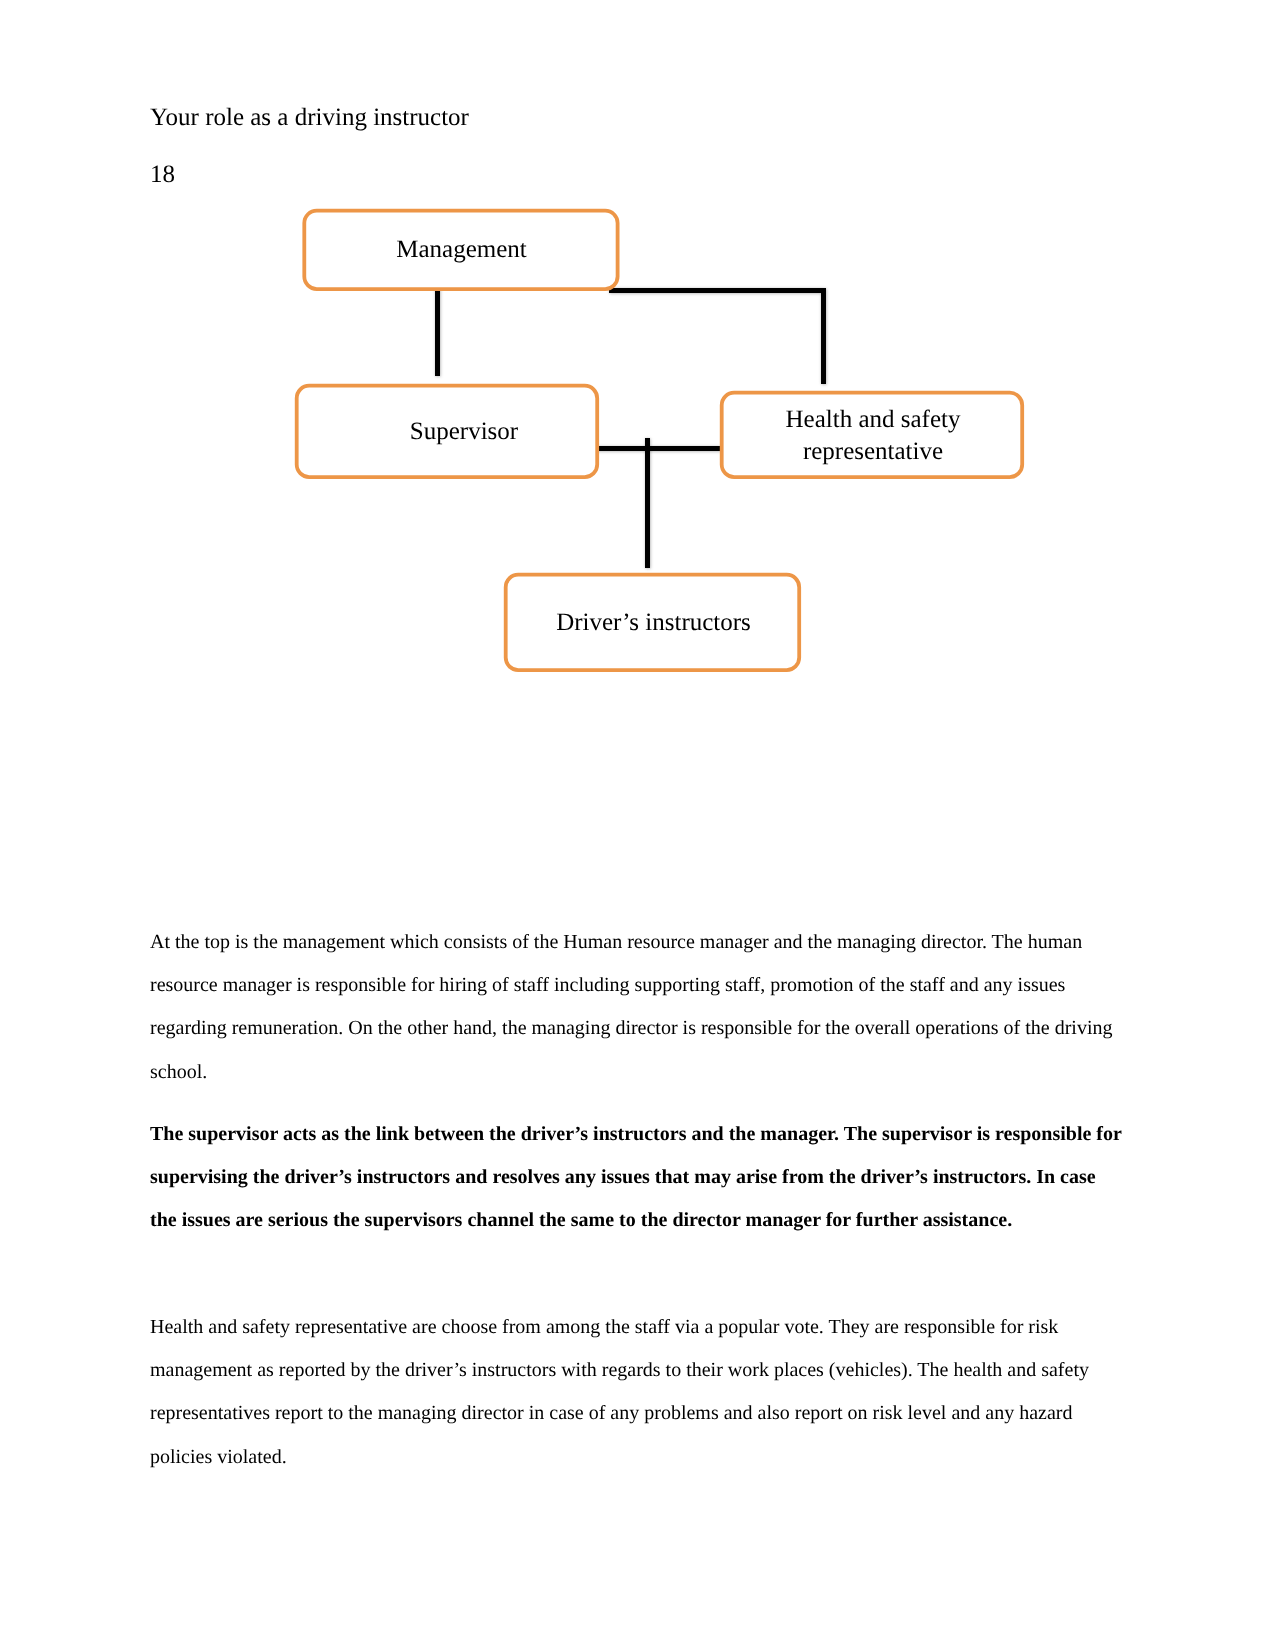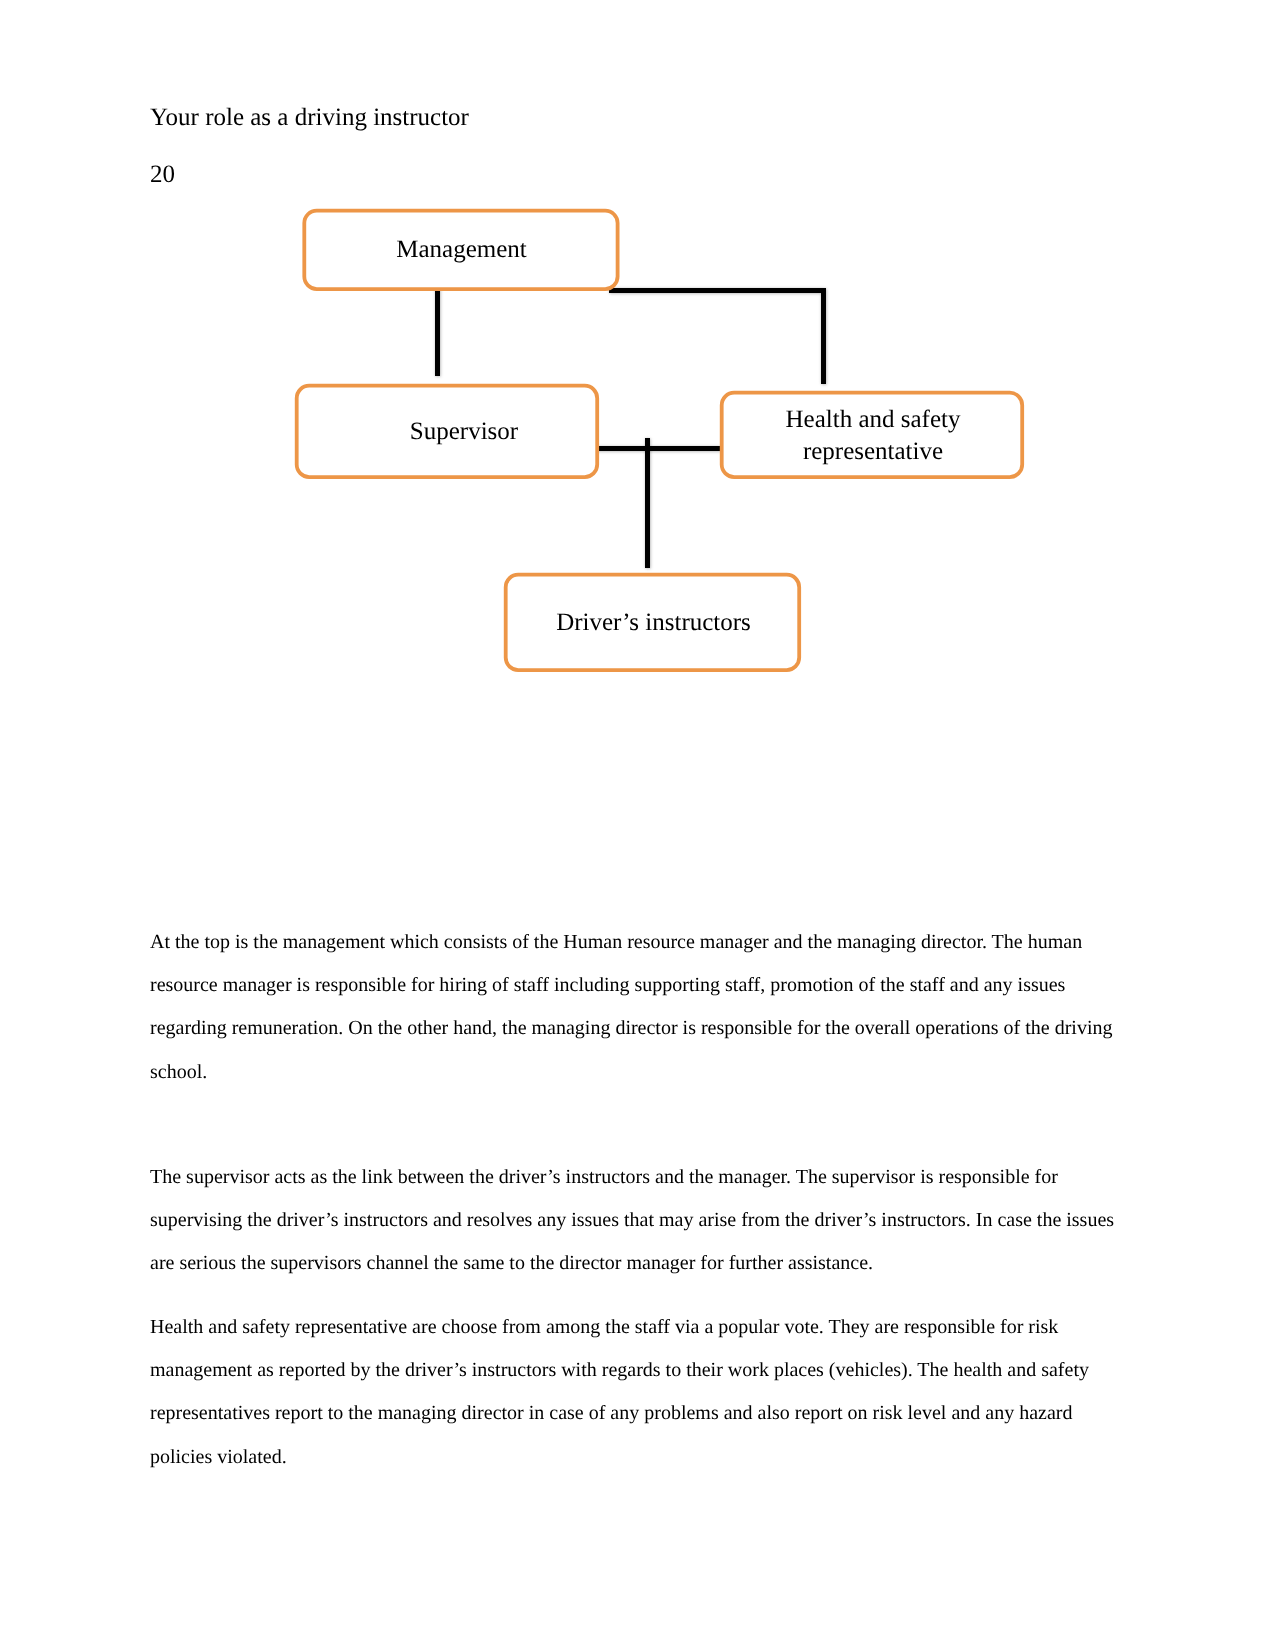--- a/index.html
+++ b/index.html
@@ -17,21 +17,21 @@
          display:flex; align-items:center; justify-content:center; text-align:center; font-size:25px; line-height:32px; }
   .para { position:absolute; left:150px; width:975px; font-size:20px; line-height:43.2px; text-align:left; }
 </style>
 </head>
 <body>
 
 <div class="page">
 
   <div class="hdr">
     <div>Your role as a driving instructor</div>
-    <div>20</div>
+    <div>18</div>
   </div>
 
   <div class="chart">
     <svg class="chart-svg" width="1275" height="900" viewBox="0 0 1275 900">
       <g>
         <path class="ln" d="M437.5 288 L437.5 376"></path>
         <path class="ln" d="M609 290.5 L823.5 290.5 L823.5 384"></path>
         <path class="ln" d="M595 448.5 L721 448.5"></path>
         <path class="ln" d="M647.5 438 L647.5 568"></path>
       </g>
@@ -54,16 +54,16 @@
         <span style="display:block;">Health and safety</span>
         <span style="display:block;">representative</span>
       </span>
     </div>
     <div class="boxlbl" style="left:505px;top:573px;width:297px;height:99px;">
       <span>Driver’s instructors</span>
     </div>
   </div>
 
   <div class="para" style="top:921px;">At the top is the management which consists of the Human resource manager and the managing director. The human resource manager is responsible for hiring of staff including supporting staff, promotion of the staff and any issues regarding remuneration. On the other hand, the managing director is responsible for the overall operations of the driving school.</div>
-  <div class="para" style="top:1156px;">The supervisor acts as the link between the driver’s instructors and the manager. The supervisor is responsible for supervising the driver’s instructors and resolves any issues that may arise from the driver’s instructors. In case the issues are serious the supervisors channel the same to the director manager for further assistance.</div>
+  <div class="para" style="top:1113px;font-weight:bold;">The supervisor acts as the link between the driver’s instructors and the manager. The supervisor is responsible for supervising the driver’s instructors and resolves any issues that may arise from the driver’s instructors. In case the issues are serious the supervisors channel the same to the director manager for further assistance.</div>
   <div class="para" style="top:1306px;">Health and safety representative are choose from among the staff via a popular vote. They are responsible for risk management as reported by the driver’s instructors with regards to their work places (vehicles). The health and safety representatives report to the managing director in case of any problems and also report on risk level and any hazard policies violated.</div>
 
 </div>
 
 </body></html>

